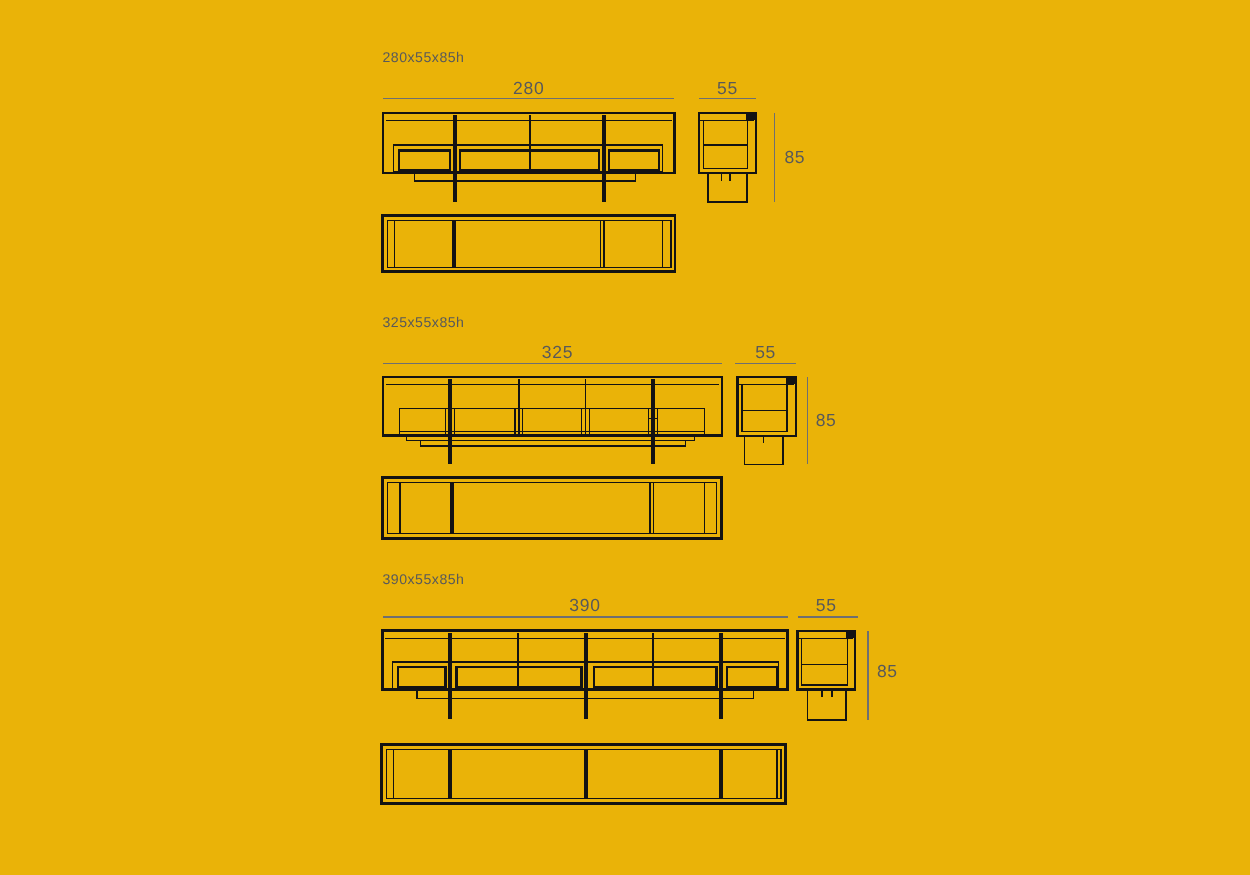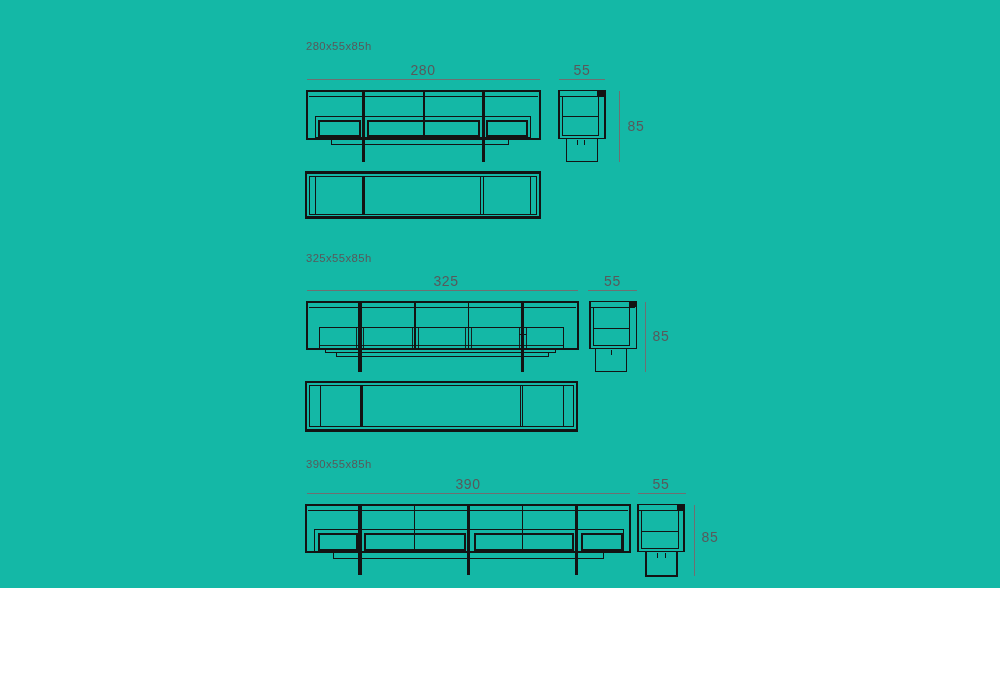--- a/index.html
+++ b/index.html
@@ -1,16 +1,16 @@
 <!DOCTYPE html>
 <html><head>
 <meta charset="utf-8">
 <style>
   html,body{margin:0;padding:0;background:#ffffff;}
-  .canvas{position:relative;width:1000px;height:588px;background:#14b8a6;overflow:hidden;}
+  .canvas{position:relative;width:1000px;height:700px;background:#eab308;overflow:hidden;}
   svg{position:absolute;left:0;top:0;}
   
   .s1 {stroke:#131313;stroke-width:1;fill:none;}
   .s08{stroke:#131313;stroke-width:0.9;fill:none;}
   .s12{stroke:#131313;stroke-width:1.3;fill:none;}
   .s18{stroke:#131313;stroke-width:1.8;fill:none;}
   .s2 {stroke:#131313;stroke-width:2;fill:none;}
   .s22{stroke:#131313;stroke-width:2.3;fill:none;}
   .blk{fill:#131313;stroke:none;}
   .dl {stroke:#6e6f71;stroke-width:1;fill:none;}

